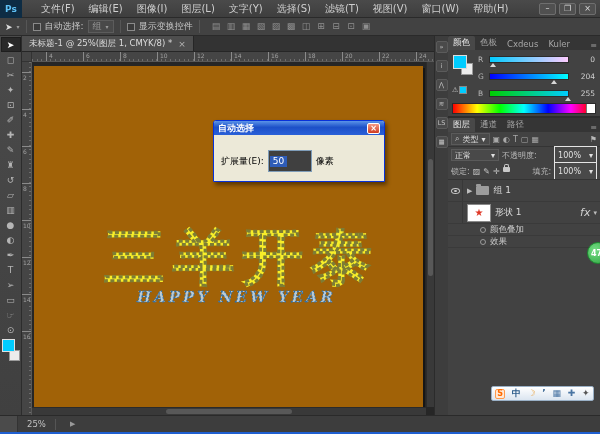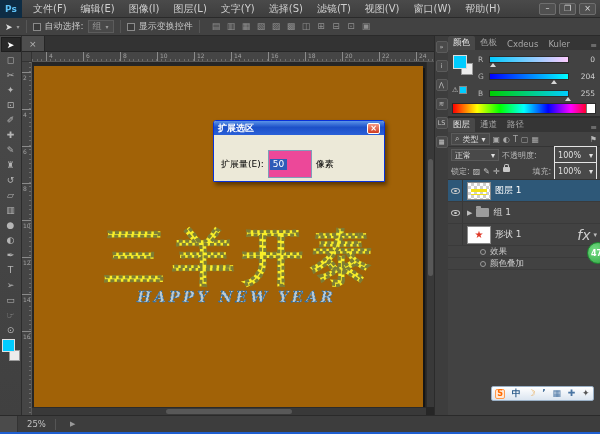--- a/index.html
+++ b/index.html
@@ -3,21 +3,21 @@
 <meta charset="utf-8">
 <style>
   *{box-sizing:border-box;margin:0;padding:0}
   html,body{width:600px;height:434px;overflow:hidden}
   body{font-family:"DejaVu Sans","Liberation Sans",sans-serif;background:#3c3c3c}
   #app{position:relative;width:600px;height:434px;background:#3c3c3c;color:#ccc;font-size:10px}
 
   
   .titlebar{position:absolute;top:0;left:0;right:0;height:18px;background:linear-gradient(#4a4a4a,#3e3e3e);border-bottom:1px solid #2a2a2a;display:flex;align-items:center}
   .pslogo{width:22px;height:18px;background:#0d2c44;color:#5fc1f5;font-weight:bold;font-size:9px;display:flex;align-items:center;justify-content:center}
-  .menus{display:flex;margin-left:4px}
+  .menus{display:flex;margin-left:12px}
   .menu{padding:0 7px;font-size:10px;color:#cfcfcf;line-height:17px;white-space:nowrap}
   .winctrls{margin-left:auto;display:flex;gap:3px;padding-right:4px}
   .winbtn{width:17px;height:12px;background:#505050;border:1px solid #6e6e6e;border-radius:2px;font-size:8px;line-height:10px;text-align:center;color:#ddd}
 
   
   .optionsbar{position:absolute;top:18px;left:0;right:0;height:18px;background:#424242;border-bottom:1px solid #2a2a2a;display:flex;align-items:center;gap:4px;padding:0 5px}
   .ob-toolicon{font-size:9px;color:#ddd}
   .ob-arrow{font-size:6px;color:#999}
   .ob-sep{width:1px;height:13px;background:#565656;margin:0 2px}
   .checkbox{width:8px;height:8px;border:1px solid #8a8a8a;background:#3a3a3a}
@@ -53,21 +53,21 @@
   .vscroll .thumb{position:absolute;left:1px;right:1px;top:28%;height:34%;background:#585858;border-radius:3px}
   .hscroll{position:absolute;left:10px;right:8px;bottom:0;height:8px;background:#393939;border-top:1px solid #2b2b2b}
   .hscroll .thumb{position:absolute;top:1px;bottom:1px;left:34%;width:32%;background:#585858;border-radius:3px}
 
   
   .dialog{position:absolute;left:191px;top:84px;width:172px;height:62px;background:#ece9d8;border:1px solid #0831d9;border-radius:3px 3px 0 0;box-shadow:2px 3px 4px rgba(0,0,0,.45);z-index:6}
   .dlg-title{height:14px;background:linear-gradient(180deg,#5a93e8,#1c50c8 45%,#2a60d8);border-radius:2px 2px 0 0;display:flex;align-items:center;padding:0 4px;color:#fff;font-size:9px;font-weight:bold}
   .dlg-close{margin-left:auto;width:13px;height:11px;background:linear-gradient(#f59a82,#cf3b21);border:1px solid #fff;border-radius:2px;color:#fff;font-size:8px;line-height:9px;text-align:center;font-weight:bold}
   .dlg-body{display:flex;padding:10px 7px 0 7px;align-items:flex-start}
   .dlg-fieldrow{display:flex;align-items:center;gap:4px;font-size:9px;color:#000;margin-top:5px}
-  .dlg-input{width:44px;height:28px;background:#ec4899;border:1px solid #7f9db9;display:flex;align-items:center;padding:0 1px;font-size:9px}
+  .dlg-input{width:44px;height:22px;background:#404040;border:1px solid #7f9db9;display:flex;align-items:center;padding:0 1px;font-size:9px}
   .dlg-sel{background:#2e5cb8;color:#fff;padding:0 3px;line-height:11px}
   .dlg-btncol{margin-left:auto;display:flex;flex-direction:column;gap:6px}
   .dlg-btn{width:56px;height:15px;background:linear-gradient(#ffffff,#e6e3d7);border:1px solid #888;border-radius:3px;font-size:9px;color:#000;display:flex;align-items:center;justify-content:center}
   .dlg-btn.primary{border:1px solid #2a50a8;box-shadow:0 0 0 1px #9cbcf0 inset}
 
   
   .sidestrip{position:absolute;right:152px;top:36px;bottom:19px;width:14px;background:#3d3d3d;border-left:1px solid #2b2b2b;display:flex;flex-direction:column;align-items:center;gap:7px;padding-top:5px}
   .ss-icon{width:12px;height:12px;flex:none;background:#4a4a4a;border:1px solid #5b5b5b;border-radius:2px;font-size:6.5px;line-height:10px;text-align:center;color:#c2c2c2;overflow:hidden}
 
   
@@ -109,21 +109,21 @@
   .eye{width:9px;height:6px;border:1px solid #c8c8c8;border-radius:50%;position:relative}
   .eye::after{content:"";position:absolute;left:2px;top:1px;width:3px;height:2.5px;background:#c8c8c8;border-radius:50%}
   .lthumb{width:24px;height:18px;background:#fff;border:1px solid #8a8a8a;position:relative;display:flex;align-items:center;justify-content:center;overflow:hidden;flex:none}
   .lthumb.checker{background-color:#fff;background-image:linear-gradient(45deg,#cfcfcf 25%,transparent 25%,transparent 75%,#cfcfcf 75%),linear-gradient(45deg,#cfcfcf 25%,transparent 25%,transparent 75%,#cfcfcf 75%);background-size:6px 6px;background-position:0 0,3px 3px}
   .ymark{position:absolute;left:3px;right:3px;top:4px;bottom:4px;background:repeating-linear-gradient(180deg,transparent 0 2px,#f2e11a 2px 5px)}
   .star{color:#df3726;font-size:10px;line-height:1}
   .expander{font-size:7px;color:#bdbdbd}
   .folder{width:13px;height:9px;background:#9c9c9c;border-radius:1px;position:relative;flex:none}
   .folder::before{content:"";position:absolute;top:-2px;left:0;width:5px;height:2px;background:#9c9c9c;border-radius:1px 1px 0 0}
   .fxwrap{margin-left:auto;display:flex;align-items:center;gap:3px}
-  .fxtag{font-style:italic;font-size:14px;color:#d0d0d0}
+  .fxtag{font-style:italic;font-size:11px;color:#d0d0d0}
   .subrow{height:12px;display:flex;align-items:center;gap:4px;padding-left:32px;font-size:8.5px;color:#c6c6c6;border-bottom:1px solid #3a3a3a}
   .dotico{width:6px;height:6px;border:1px solid #9a9a9a;border-radius:50%}
   .padlock{width:7px;height:5px;background:#c9c9c9;border-radius:1px;position:relative;margin-left:auto;flex:none}
   .padlock::before{content:"";position:absolute;top:-3px;left:1px;width:3px;height:3px;border:1px solid #c9c9c9;border-bottom:none;border-radius:2px 2px 0 0}
 
   
   .statusbar{position:absolute;left:0;right:0;bottom:2px;height:17px;background:#3d3d3d;border-top:1px solid #2a2a2a;display:flex;align-items:center;font-size:8.5px;color:#c2c2c2}
   .sb-corner{width:18px;height:100%;background:#4b4b4b;border-right:1px solid #333;flex:none}
   .sb-zoom{padding:0 9px}
   .sb-sep{width:1px;height:11px;background:#555}
@@ -258,20 +258,21 @@
       </div>
     <div class="swatches">
       <span class="sw-bg"></span>
       <span class="sw-fg" id="fg-swatch" style="background: rgb(0, 204, 255);"></span>
     </div>
   </div>
 
   <div class="docwrap">
     <div class="tabrow">
       <div class="doctab">
+        <span>未标题-1 @ 25%(图层 1, CMYK/8) *</span>
         <span class="tabclose">×</span>
       </div>
     </div>
     <div class="corner"></div>
     <div class="hruler">
       <span>4</span>
       <span>6</span>
       <span>8</span>
       <span>10</span>
       <span>12</span>
@@ -304,21 +305,21 @@
 
     <div class="vscroll">
         <div class="thumb"></div>
       </div>
     <div class="hscroll">
         <div class="thumb"></div>
       </div>
 
     <div class="dialog">
       <div class="dlg-title">
-        <span>扩展选区</span>
+        <span>自动选择</span>
         <span class="dlg-close">×</span>
       </div>
       <div class="dlg-body">
         <div class="dlg-fieldrow">
           <span>扩展量(E):</span>
           <span class="dlg-input">
             <span class="dlg-sel">50</span>
           </span>
           <span>像素</span>
         </div>
@@ -418,29 +419,20 @@
           <span>✛</span>
           <span class="padlock" style="margin-left:0"></span>
         </span>
         <span style="margin-left:auto">填充:</span>
         <span class="lp-num" style="margin-left:0">
           <span>100%</span>
           <span>▾</span>
         </span>
       </div>
       <div class="lp-list">
-        <div class="lrow selected">
-          <span class="eyebox">
-              <span class="eye"></span>
-            </span>
-          <span class="lthumb checker">
-              <span class="ymark"></span>
-            </span>
-          <span>图层 1</span>
-        </div>
         <div class="lrow">
           <span class="eyebox">
               <span class="eye"></span>
             </span>
           <span class="expander">▶</span>
           <span class="folder"></span>
           <span>组 1</span>
         </div>
         <div class="lrow">
           <span class="eyebox"></span>
@@ -448,25 +440,25 @@
               <span class="star">★</span>
             </span>
           <span>形状 1</span>
           <span class="fxwrap">
             <span class="fxtag">fx</span>
             <span class="expander">▾</span>
           </span>
         </div>
         <div class="subrow">
           <span class="dotico"></span>
-          <span>效果</span>
+          <span>颜色叠加</span>
         </div>
         <div class="subrow">
           <span class="dotico"></span>
-          <span>颜色叠加</span>
+          <span>效果</span>
         </div>
       </div>
     </div>
   </div>
 
   <div class="statusbar">
     <span class="sb-corner"></span>
     <span class="sb-zoom">25%</span>
     <span class="sb-sep"></span>
     <span class="sb-arrow">▶</span>

